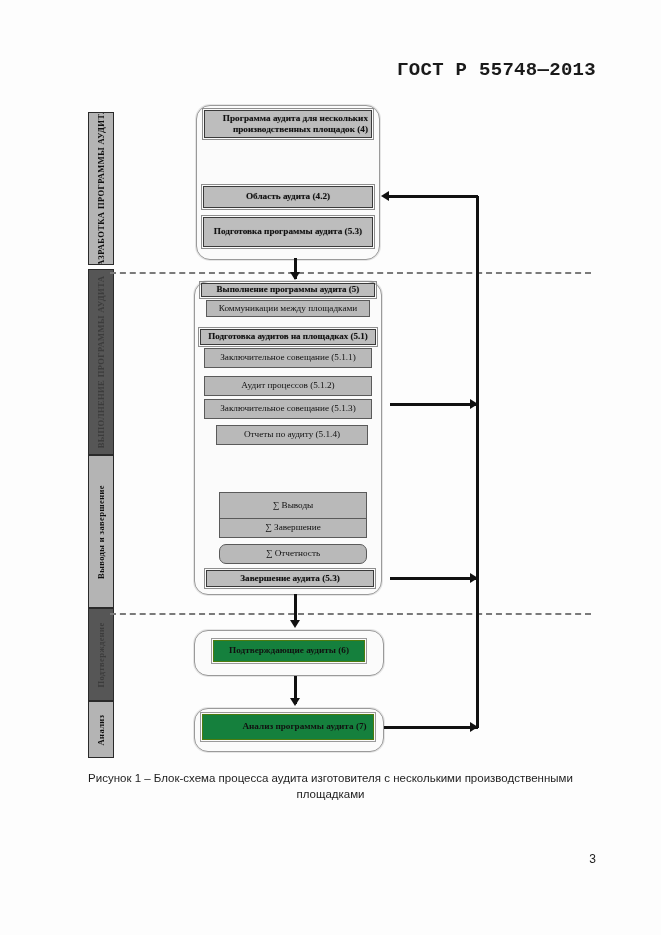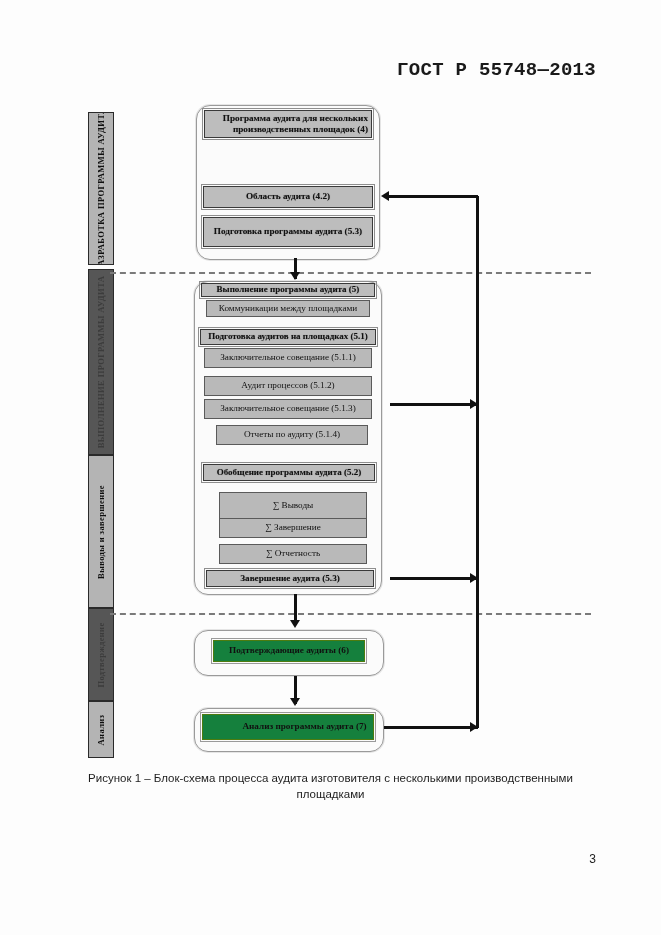--- a/index.html
+++ b/index.html
@@ -183,27 +183,26 @@
   <div class="box title" style="left:200px;top:321px;width:176px;height:16px;font-size:9px;margin-top:8px;">Подготовка аудитов на площадках (5.1)</div>
 
   <div class="box plain" style="left:204px;top:348px;width:168px;height:20px;">Заключительное совещание (5.1.1)</div>
 
   <div class="box plain" style="left:204px;top:376px;width:168px;height:20px;">Аудит процессов (5.1.2)</div>
 
   <div class="box plain" style="left:204px;top:399px;width:168px;height:20px;">Заключительное совещание (5.1.3)</div>
 
   <div class="box plain" style="left:216px;top:425px;width:152px;height:20px;">Отчеты по аудиту (5.1.4)</div>
 
-  <div class="box title" style="left:203px;top:464px;width:172px;height:17px;font-size:9px;">Обобщение программы аудита (5.2)</div>
 
   <div class="box plain" style="left:219px;top:492px;width:148px;height:28px;">∑ Выводы</div>
 
   <div class="box plain" style="left:219px;top:518px;width:148px;height:20px;">∑ Завершение</div>
 
-  <div class="box plain" style="left:219px;top:544px;width:148px;height:20px;">∑ Отчетность</div>
+  <div class="box plain" style="left:219px;top:544px;width:148px;height:20px;border-radius:7px;">∑ Отчетность</div>
 
   <div class="box title" style="left:206px;top:570px;width:168px;height:17px;">Завершение аудита (5.3)</div>
 
   <div class="vline" style="left:294px;top:594px;height:30px;"></div>
   <div class="arrow-down" style="left:290px;top:620px;"></div>
 
   <div class="group" style="left:194px;top:630px;width:190px;height:46px;"></div>
 
   <div class="box white" style="left:213px;top:640px;width:152px;height:22px;">Подтверждающие аудиты (6)</div>
 

